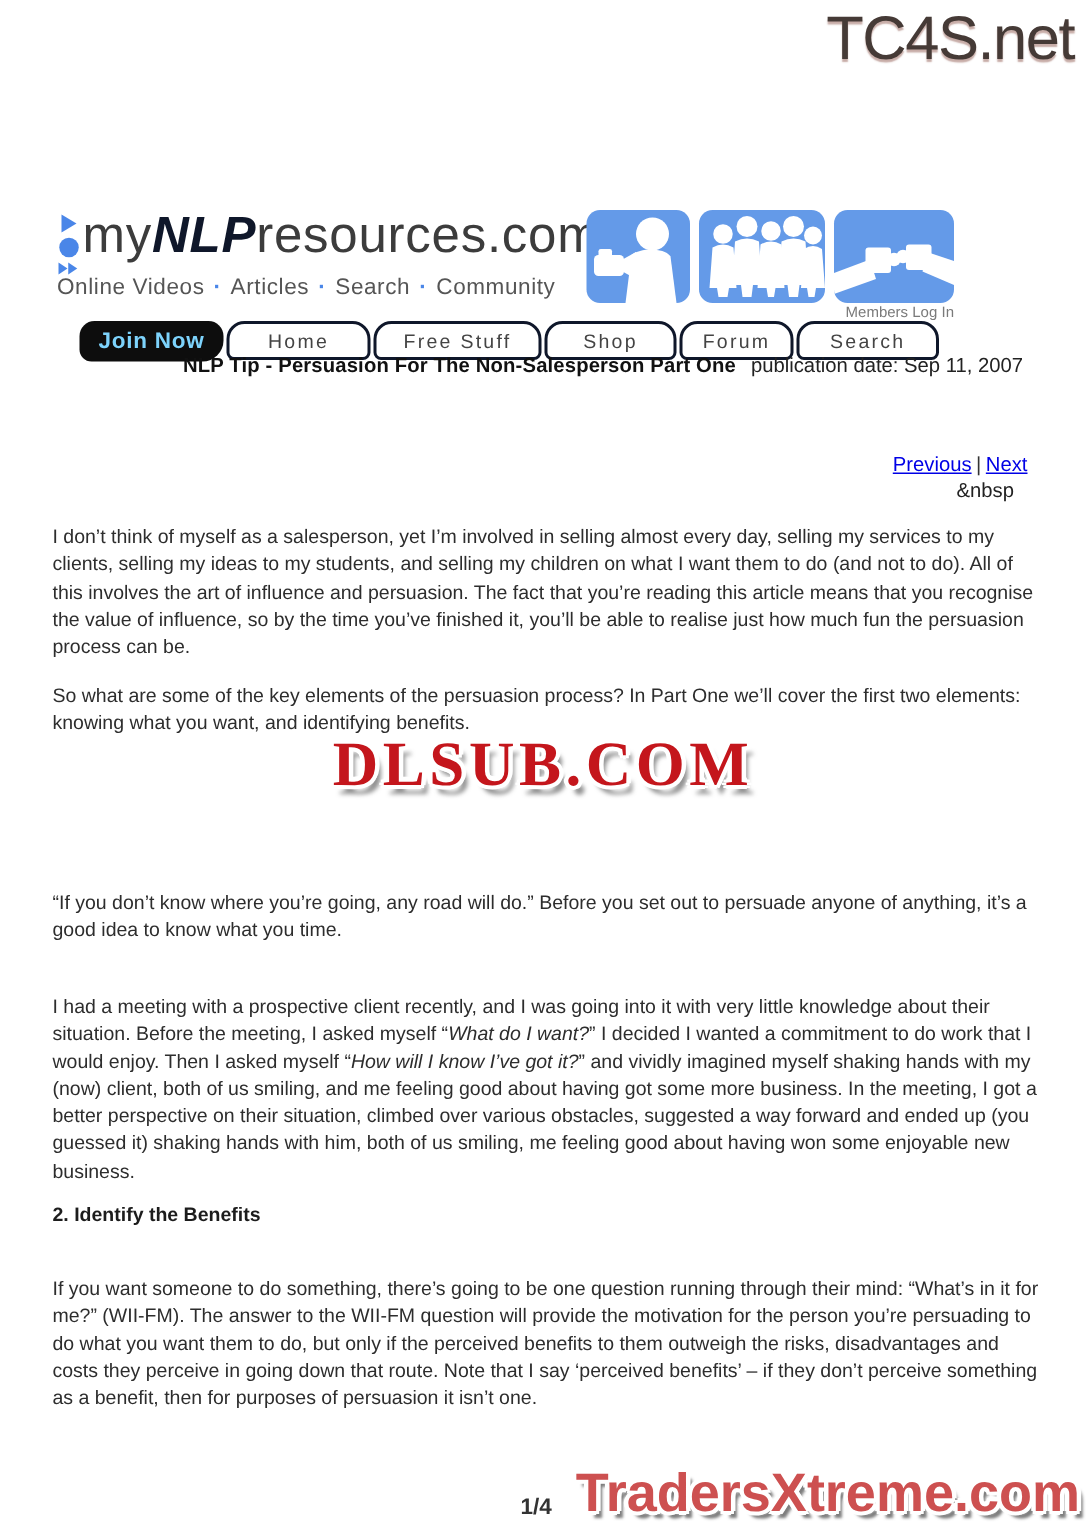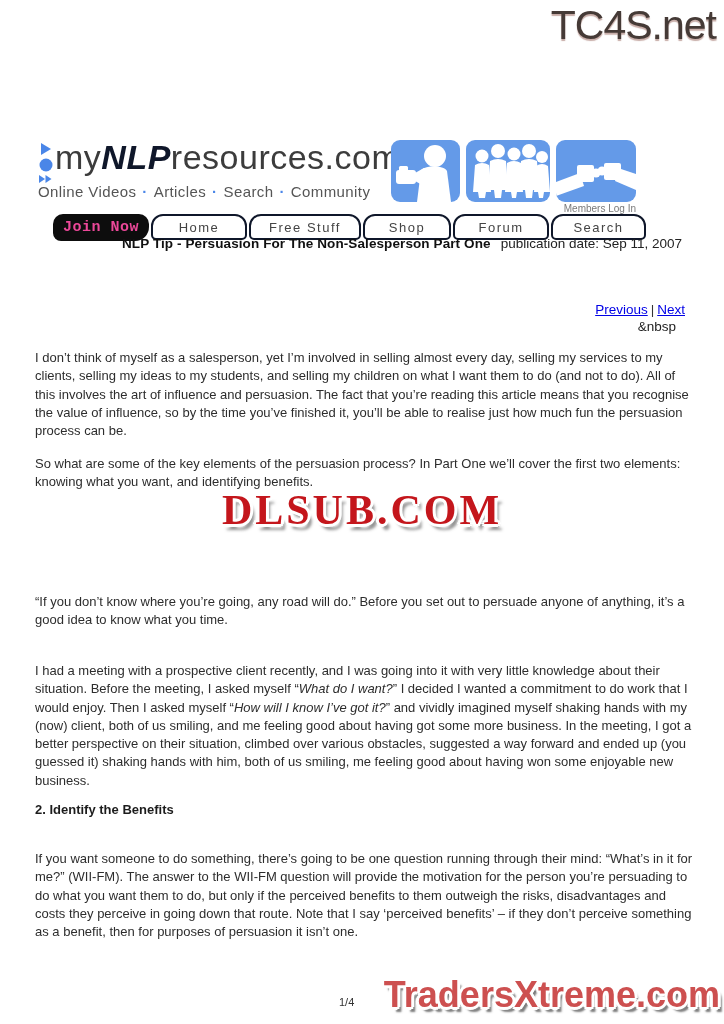--- a/index.html
+++ b/index.html
@@ -73,37 +73,36 @@
     font-size: 10px; color: #7a7a7a;
   }
 
   
   .navbar {
     position: absolute; left: 53px; top: 214px;
     display: flex; align-items: flex-start; gap: 2px;
   }
   .join-tab {
     width: 96px; height: 27px;
-    background: #0d0d0d; color: #ec4899;
+    background: #0d0d0d; color: #7dd3fc;
     border-radius: 10px 10px 14px 8px;
     display: flex; align-items: center; justify-content: center;
     font-size: 15px; font-weight: bold; letter-spacing: 0.5px;
     cursor: pointer;
-    font-family: Liberation Mono, monospace;
   }
   .tab {
     height: 26px; background: #fff;
     border: 2px solid #0f172a;
     border-radius: 12px 12px 5px 5px;
     display: flex; align-items: center; justify-content: center;
     font-size: 13px; color: #444; letter-spacing: 1.5px;
     cursor: pointer;
   }
   .tab-0 { width: 96px; } .tab-1 { width: 112px; } .tab-2 { width: 88px; }
-  .tab-3 { width: 96px; } .tab-4 { width: 95px; }
+  .tab-3 { width: 76px; } .tab-4 { width: 95px; }
 
   .article-title-line {
     position: absolute; left: 122px; top: 236px;
     font-size: 13.5px; white-space: nowrap; color: #111;
   }
   .article-title-line b { letter-spacing: 0.1px; }
   .article-title-line .pubdate { font-weight: normal; color: #222; margin-left: 10px; }
 
   
   .pagenav {
@@ -123,22 +122,22 @@
   .p2 { top: 455px; }
   .h1 { top: 543px; font-weight: bold; color: #1c1c1c; }
   .p3 { top: 593px; }
   .p4 { top: 662px; }
   .h2 { top: 801px; font-weight: bold; color: #1c1c1c; }
   .p5 { top: 850px; }
   .it { font-style: italic; }
 
   
   .page-number {
-    position: absolute; left: 339px; top: 996px;
-    font-size: 11px; color: #333;
+    position: absolute; left: 347px; top: 996px;
+    font-size: 15px; color: #333; font-weight: bold;
   }
 </style>
 </head>
 <body>
 
 <div class="page">
 
   <div class="wm-top">TC4S.net</div>
   <div class="wm-center">DLSUB.COM</div>
   <div class="wm-bottom">TradersXtreme.com</div>

